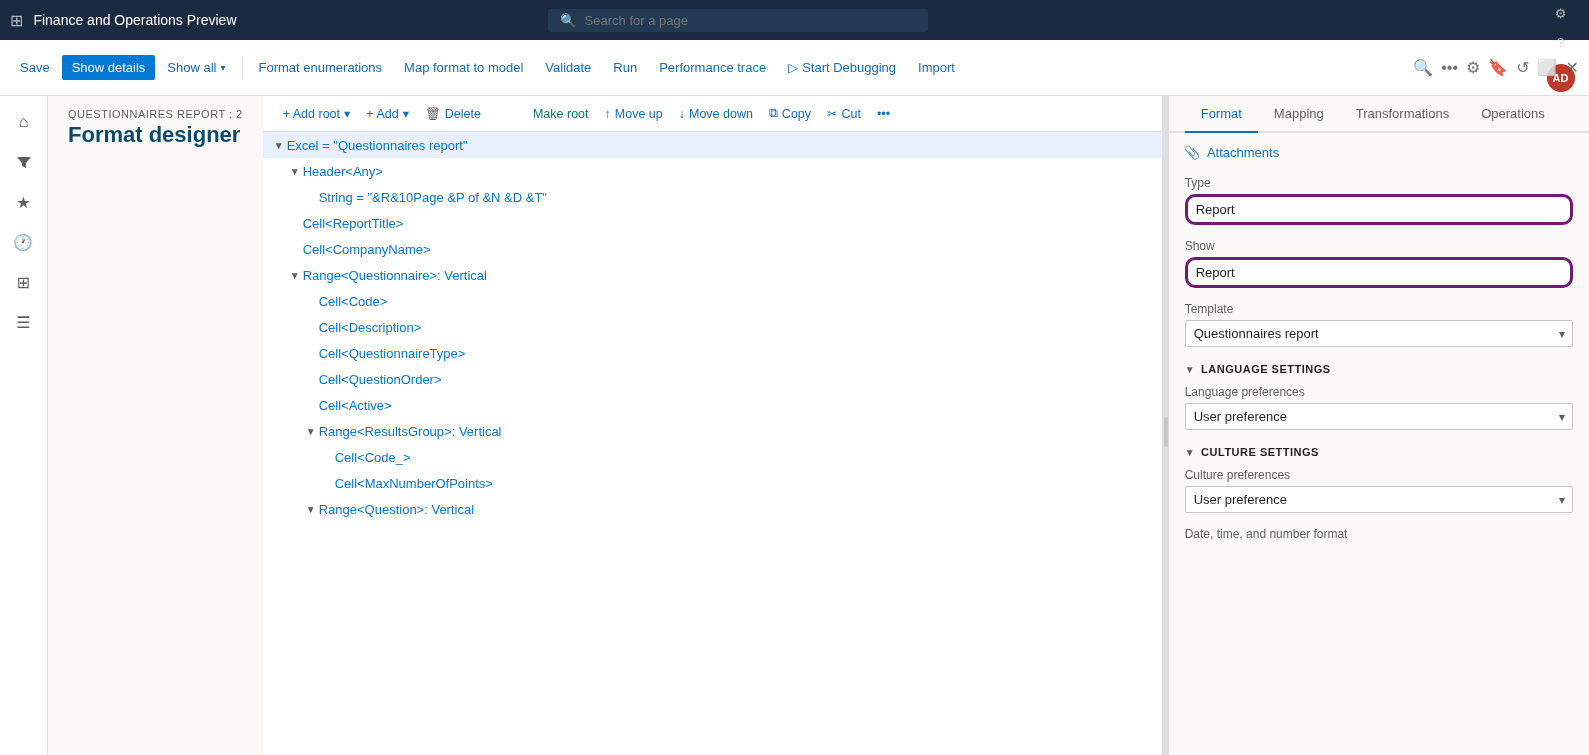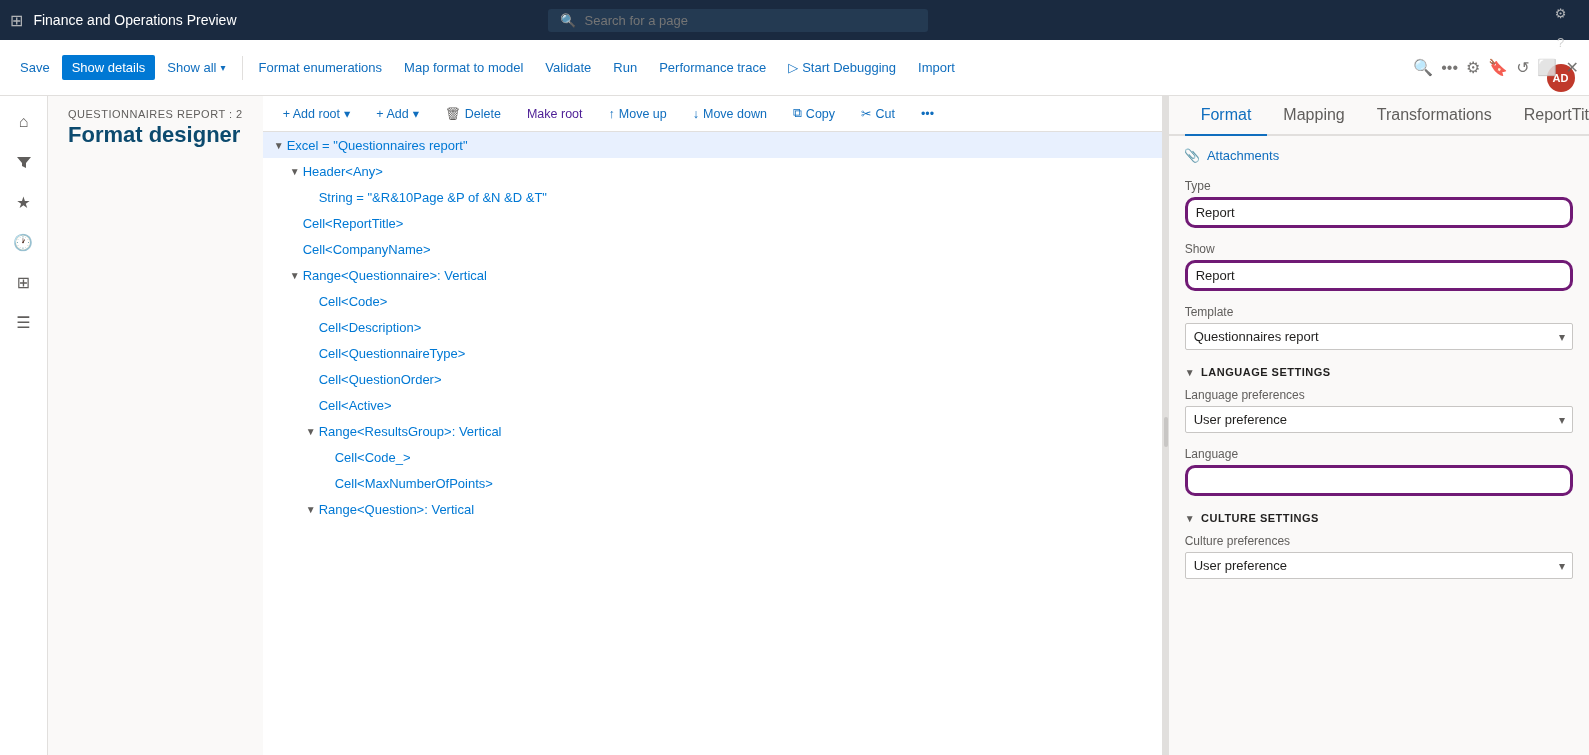--- a/index.html
+++ b/index.html
@@ -84,29 +84,29 @@
 
     
     .tree-panel {
       width: 900px; display: flex; flex-direction: column; overflow: hidden;
       border-right: 1px solid #e1dfdd;
     }
 
     
     .tree-toolbar {
       display: flex; align-items: center; background: #fff;
-      padding: 6px 12px; gap: 10px; border-bottom: 1px solid #e1dfdd; flex-wrap: wrap;
+      padding: 6px 12px; gap: 0; border-bottom: 1px solid #e1dfdd; flex-wrap: wrap;
     }
     .tree-tb-btn {
       display: flex; align-items: center; gap: 4px;
       padding: 4px 8px; font-size: 12.5px; color: #106ebe;
       cursor: pointer; border-radius: 2px; white-space: nowrap;
       border: none; background: transparent;
     }
-    .tree-tb-btn.disabled { color: #4c1d95; cursor: default; }
+    .tree-tb-btn.disabled { color: #0f766e; cursor: default; margin-left: 36px; }
 
     
     .tree-content { flex: 1; overflow-y: auto; background: #fff; position: relative; }
 
     
     .tree-node { display: flex; align-items: center; padding: 5px 4px 5px 8px; cursor: pointer; font-size: 13px; }
     .tree-node.selected { background: #e8f0fe; }
     .tree-node .toggle { width: 16px; height: 16px; display: flex; align-items: center; justify-content: center; color: #605e5c; flex-shrink: 0; font-size: 10px; }
     .tree-node .node-text { color: #0078d4; }
     .node-indent-1 { padding-left: 24px; }
@@ -125,21 +125,21 @@
 
     
     .props-panel { flex: 1; display: flex; flex-direction: column; overflow: hidden; background: #faf9f8; }
 
     
     .tab-bar {
       display: flex; align-items: flex-end; background: #faf9f8;
       border-bottom: 2px solid #e1dfdd; padding: 0 16px; gap: 0;
     }
     .tab {
-      padding: 10px 16px; font-size: 16px; color: #605e5c; cursor: pointer;
+      padding: 10px 16px; font-size: 13px; color: #605e5c; cursor: pointer;
       border-bottom: 2px solid transparent; margin-bottom: -2px; white-space: nowrap;
     }
     .tab.active { color: #106ebe; border-bottom-color: #106ebe; font-weight: 500; }
 
     
     .props-content { flex: 1; overflow-y: auto; padding: 12px 16px; }
 
     .attachments-link {
       display: flex; align-items: center; gap: 6px; color: #106ebe;
       font-size: 13px; margin-bottom: 16px; cursor: pointer;
@@ -366,21 +366,21 @@
       </div>
 
       <div class="resize-handle"></div>
 
       <div class="props-panel">
 
         <div class="tab-bar">
           <div class="tab active">Format</div>
           <div class="tab">Mapping</div>
           <div class="tab">Transformations</div>
-          <div class="tab">ReportTitle</div>
+          <div class="tab">Operations</div>
         </div>
 
         <div class="props-content">
 
           <div class="attachments-link">
             <span>📎</span>
             <span>Attachments</span>
           </div>
 
           <div class="prop-group">
@@ -411,39 +411,38 @@
           <div class="prop-group">
             <div class="prop-label">Language preferences</div>
             <div class="prop-select-wrap">
               <select class="prop-select">
                 <option>User preference</option>
               </select>
               <span class="prop-select-caret">▾</span>
             </div>
           </div>
 
-          <div class="prop-group">
-            <div class="prop-label">Language</div>
-            <input class="prop-input" type="text" value="" style="">
-          </div>
 
           <div class="section-header">
             <span class="section-toggle">▼</span>
             <span>CULTURE SETTINGS</span>
           </div>
 
           <div class="prop-group">
             <div class="prop-label">Culture preferences</div>
             <div class="prop-select-wrap">
               <select class="prop-select">
                 <option>User preference</option>
               </select>
               <span class="prop-select-caret">▾</span>
             </div>
           </div>
 
+          <div class="prop-group">
+            <div class="prop-label">Date, time, and number format</div>
+          </div>
 
         </div>
       </div>
 
     </div>
   </div>
 </div>
 
 </body></html>

